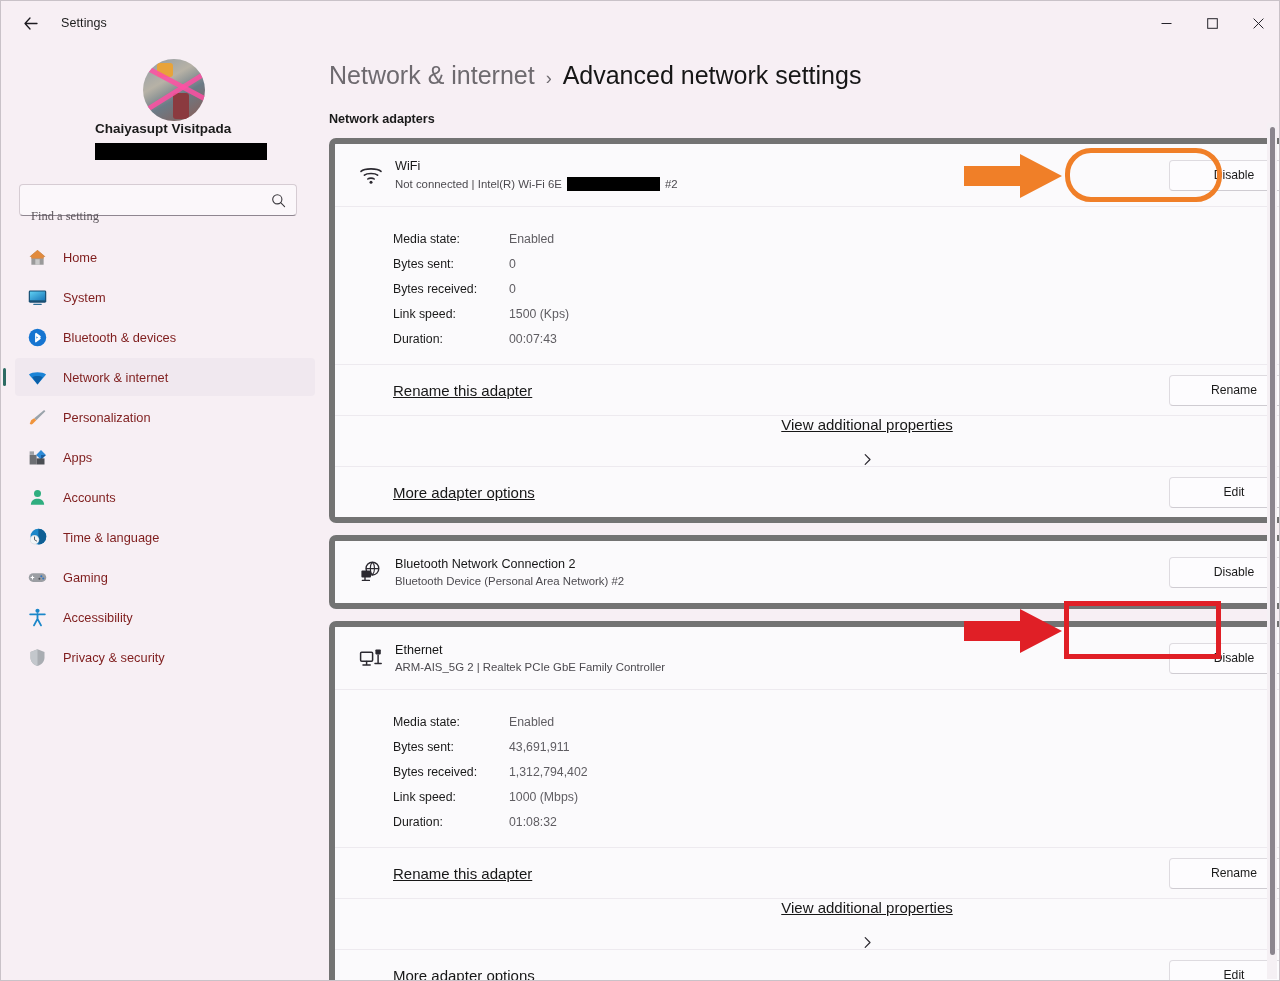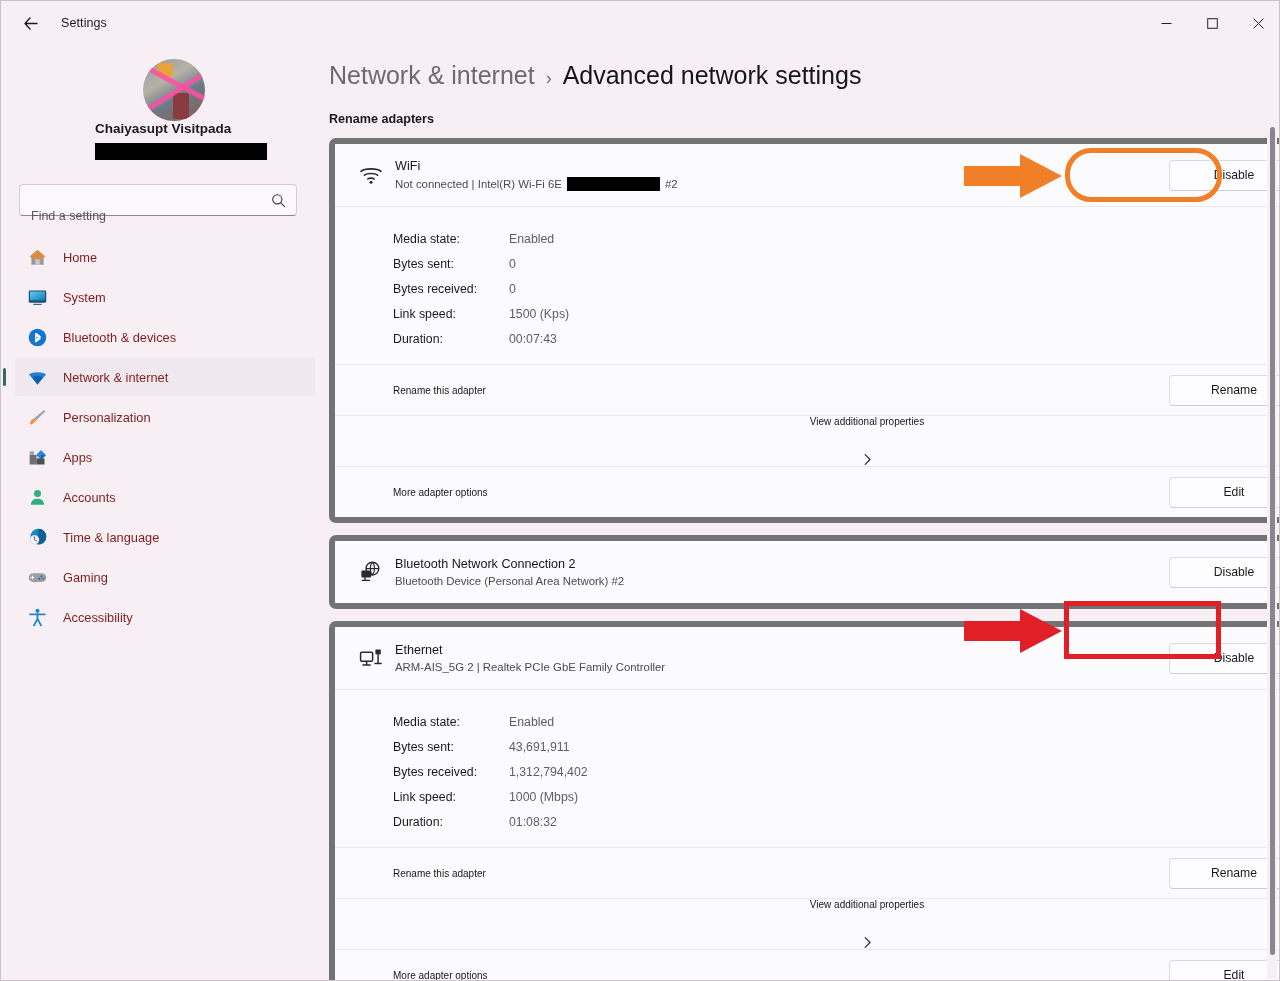--- a/index.html
+++ b/index.html
@@ -86,21 +86,21 @@
     margin: 24px 0 0 18px;
     width: 278px; height: 32px;
     background: #fbf7fa;
     border: 1px solid #d6ccd3;
     border-bottom: 1.6px solid #8f8690;
     border-radius: 4px;
     display: flex; align-items: center;
   }
   #search-input {
     flex: 1; border: none; outline: none; background: transparent;
-    font-family: Liberation Sans, sans-serif;
+    font-family: Liberation Serif, serif;
     font-size: 12.5px; color: #3a3a3a; padding: 0 8px 0 11px; margin-top: 32px;
   }
   #search-input::placeholder { color: #5c565c; }
   #search-icon { margin-right: 10px; display: flex; }
 
   #navlist { margin-top: 22px; }
   .nav-item {
     position: relative;
     height: 38px; margin: 0 14px 2px 14px;
     display: flex; align-items: center;
@@ -199,21 +199,21 @@
   }
   .detail-val { font-size: 12.3px; color: #5f5d62; }
 
   .sub-row {
     height: 51px; display: flex; align-items: center;
     padding: 0 10px 0 58px;
     border-top: 1px solid #edeaef;
     background: #fbfafc;
   }
   .sub-row.link { cursor: pointer; flex-direction: column; }
-  .sub-label { flex: 1; font-size: 10px; color: #171717; }
+  .sub-label { flex: 1; font-size: 15px; color: #171717; text-decoration: underline; }
   .sub-chevron {
     width: 30px; display: flex; align-items: center; justify-content: center;
     color: #3a383d;
   }
 
   
   .hl-box {
     position: absolute; pointer-events: none; z-index: 40;
   }
   #hl-orange-box {
@@ -398,30 +398,39 @@
         </div>
         <div class="nav-item">
           <span class="nav-icon">
             <svg width="21" height="21" viewBox="0 0 24 24">
               <circle cx="12" cy="4.4" r="2.4" fill="#1b87c9"></circle>
               <path d="M3.6 8.4 L20.4 8.4 M12 8 L12 14 M12 13.6 L8 21 M12 13.6 L16 21" stroke="#1b87c9" stroke-width="2.1" stroke-linecap="round" fill="none"></path>
             </svg>
           </span>
           <span class="nav-label">Accessibility</span>
         </div>
+        <div class="nav-item">
+          <span class="nav-icon">
+            <svg width="21" height="21" viewBox="0 0 24 24">
+              <path d="M12 2.6 L20 5.6 L20 12 C20 17, 16.4 20.4, 12 21.6 C7.6 20.4, 4 17, 4 12 L4 5.6 Z" fill="#a9adb2"></path>
+              <path d="M12 2.6 L12 21.6 C7.6 20.4, 4 17, 4 12 L4 5.6 Z" fill="#c3c7cc"></path>
+            </svg>
+          </span>
+          <span class="nav-label">Privacy &amp; security</span>
+        </div>
       </div>
   </div>
 
   <div id="main">
     <div id="breadcrumb">
       <span id="bc-parent">Network &amp; internet</span>
       <span id="bc-sep">›</span>
       <span id="bc-current">Advanced network settings</span>
     </div>
-    <div id="section-title">Rename adapters</div>
+    <div id="section-title">Network adapters</div>
     <div id="adapter-list">
         <div class="card">
           <div class="adapter-head">
             <div class="adapter-icon">
               <svg width="26" height="26" viewBox="0 0 26 26">
                 <path d="M3 9.4 C 6.6 6, 19.4 6, 23 9.4" fill="none" stroke="#2b2930" stroke-width="1.6" stroke-linecap="round"></path>
                 <path d="M6.4 13.2 C 9 11, 17 11, 19.6 13.2" fill="none" stroke="#2b2930" stroke-width="1.6" stroke-linecap="round"></path>
                 <path d="M9.8 17 C 11.2 15.8, 14.8 15.8, 16.2 17" fill="none" stroke="#2b2930" stroke-width="1.6" stroke-linecap="round"></path>
                 <circle cx="13" cy="20.2" r="1.5" fill="#2b2930"></circle>
               </svg>

